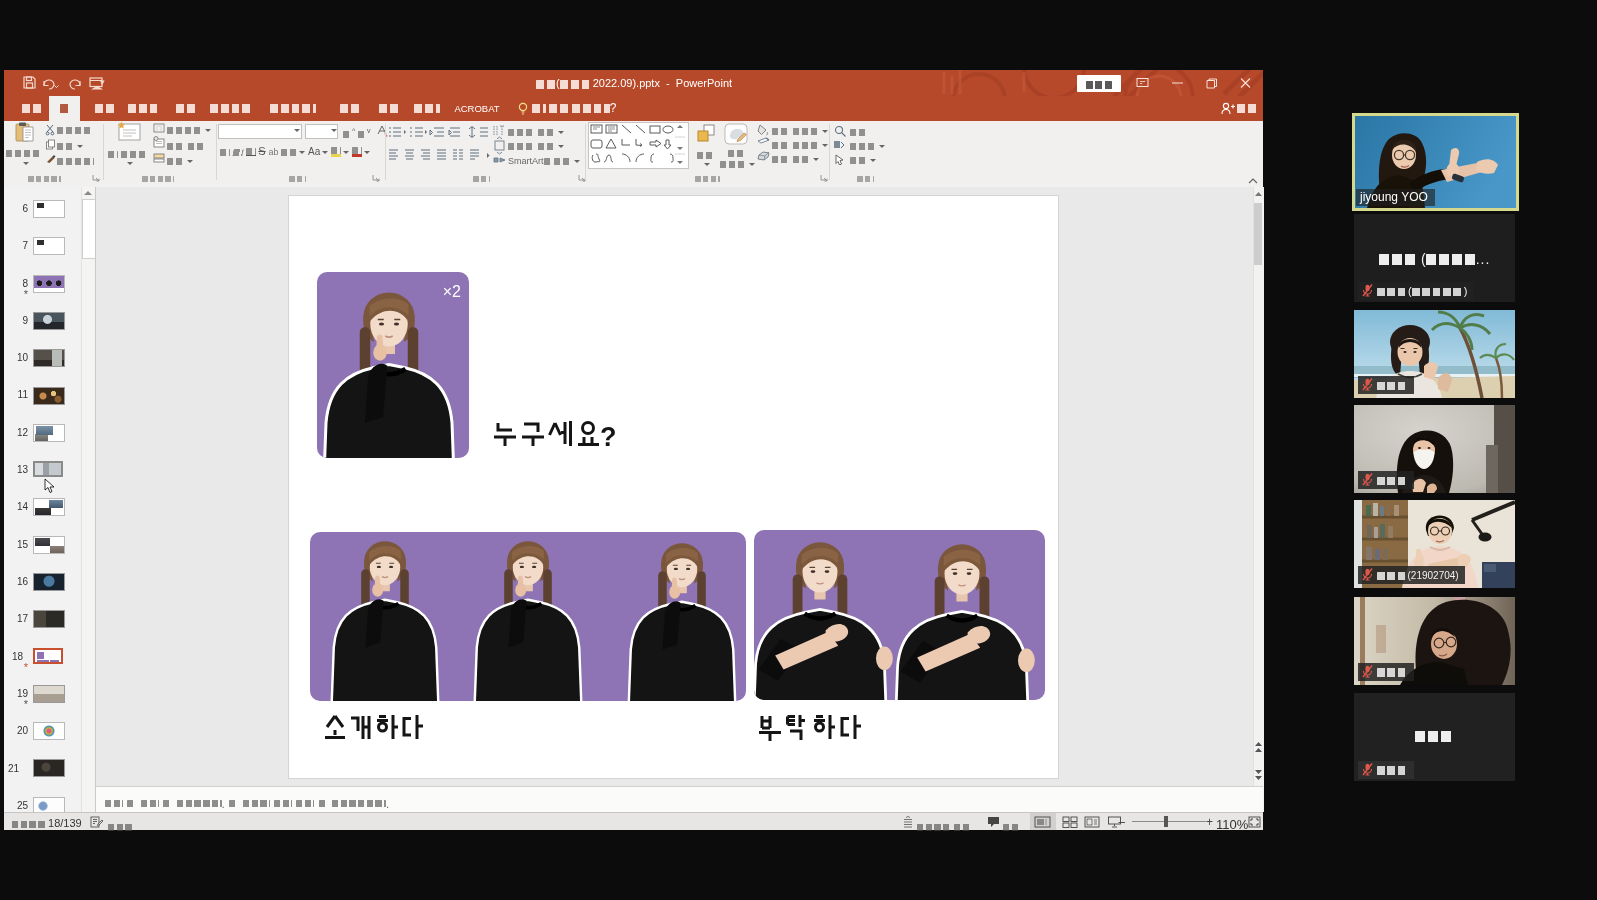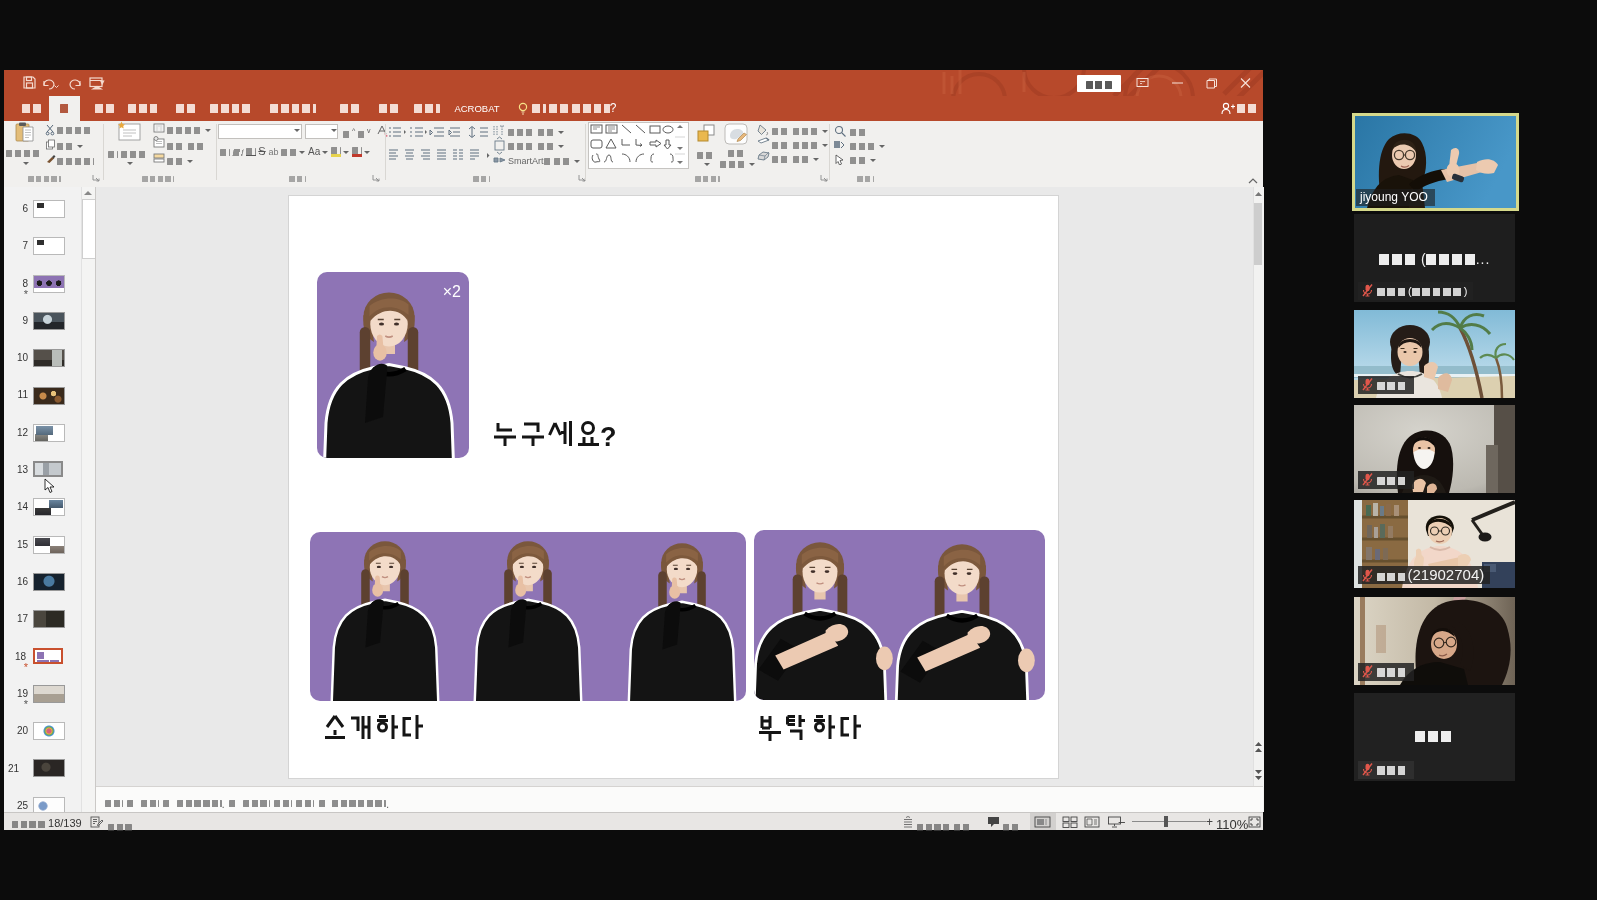--- a/index.html
+++ b/index.html
@@ -57,20 +57,23 @@
           <path d="M24 8v4.5h4.5"></path>
       <path d="m34.5 12.5 2 2 2-2" stroke-width="1"></path>
       <path d="M60 12a5 4.5 0 1 0-5 4"></path>
           <path d="M60 8v4.5h-4.5"></path>
       <rect x="70" y="5" width="12" height="8.5"></rect>
           <path d="M70 7.5h12M73 16l4-2.5 4 2.5z" fill="#f4d9ce"></path>
     </g>
   </svg>
   <span class="ab" style="left:96px;top:7px;color:#f4d9ce;font-size:9px">▾</span>
 
+  <div class="ab" style="left:430px;top:0;width:400px;height:26px;line-height:27px;text-align:center;color:#fff;font-size:11px">
+    <span class="k kt" style="width:20px;height:9px"></span>(<span class="k kt" style="width:30px;height:9px"></span> 2022.09).pptx&nbsp; -&nbsp; PowerPoint
+  </div>
 
   <div class="ab" style="left:1073px;top:5px;width:44px;height:17px;background:#fff;border-radius:1px;text-align:center;line-height:17px">
     <span class="k" style="width:26px;height:8px;background:repeating-linear-gradient(90deg,rgba(60,60,60,.85) 0 7px,transparent 7px 9.5px)"></span>
   </div>
 
   <svg class="ab" style="left:1130px;top:4px" width="129" height="18" viewBox="0 0 129 18">
     <g stroke="#f6e2d9" fill="none" stroke-width="1">
       <rect x="3" y="4.5" width="11" height="8"></rect>
           <path d="M6 7.5h5M6 9.5h2" stroke-width=".8"></path>
       <path d="M38 9h11"></path>
@@ -318,21 +321,21 @@
   <div class="ab" style="left:4px;top:277px;width:20px;text-align:right;font-size:10px;color:#333">13</div>
   <div class="ab" style="left:29px;top:274px;width:30px;height:16px;box-sizing:border-box;background:#a8adb2;border:2px solid #8a8a8a;background-image:linear-gradient(90deg,#d8dcdf 30%,#9aa0a6 30%,#9aa0a6 55%,#c4c9cd 55%),linear-gradient(#c6cbcf 45%,#7e848a 45%)"></div>
   <div class="ab" style="left:4px;top:314px;width:20px;text-align:right;font-size:10px;color:#333">14</div>
   <div class="ab" style="left:29px;top:311px;width:32px;height:18px;box-sizing:border-box;background:#fff;border:1px solid #b9b9b9;background-image:linear-gradient(#6a86a0,#44586c),linear-gradient(#3a3a3a,#24242a);background-size:14px 8px,16px 8px;background-position:15px 1px,1px 9px;background-repeat:no-repeat"></div>
   <div class="ab" style="left:4px;top:352px;width:20px;text-align:right;font-size:10px;color:#333">15</div>
   <div class="ab" style="left:29px;top:349px;width:32px;height:18px;box-sizing:border-box;background:#fff;border:1px solid #b9b9b9;background-image:linear-gradient(#4a4a50,#303036),linear-gradient(#8a8078,#6a6058);background-size:15px 8px,14px 8px;background-position:1px 1px,16px 9px;background-repeat:no-repeat"></div>
   <div class="ab" style="left:4px;top:389px;width:20px;text-align:right;font-size:10px;color:#333">16</div>
   <div class="ab" style="left:29px;top:386px;width:32px;height:18px;box-sizing:border-box;background:#16222e;border:1px solid #999;background-image:radial-gradient(circle at 50% 45%,#4a7aa0 5px,transparent 6px)"></div>
   <div class="ab" style="left:4px;top:426px;width:20px;text-align:right;font-size:10px;color:#333">17</div>
   <div class="ab" style="left:29px;top:423px;width:32px;height:18px;box-sizing:border-box;background:#39362f;border:1px solid #999;background-image:linear-gradient(90deg,#4a463e 40%,#2c2a24 40%)"></div>
-  <div class="ab" style="left:2px;top:464px;width:20px;text-align:right;font-size:10px;color:#333">18</div>
+  <div class="ab" style="left:8px;top:464px;width:20px;text-align:left;font-size:10px;color:#333">18</div>
   <div class="ab" style="left:10px;top:474px;width:14px;text-align:right;font-size:11px;color:#c9502e">*</div>
   <div class="ab" style="left:29px;top:461px;width:30px;height:16px;box-sizing:border-box;background:#fff;border:2px solid #c9502e;background-image:linear-gradient(#8d73b3,#8d73b3),linear-gradient(#8d73b3,#8d73b3),linear-gradient(#8d73b3,#8d73b3);background-size:7px 7px,12px 6px,9px 6px;background-position:2px 2px,2px 10px,15px 10px;background-repeat:no-repeat"></div>
   <div class="ab" style="left:4px;top:501px;width:20px;text-align:right;font-size:10px;color:#333">19</div>
   <div class="ab" style="left:10px;top:511px;width:14px;text-align:right;font-size:11px;color:#555">*</div>
   <div class="ab" style="left:29px;top:498px;width:32px;height:18px;box-sizing:border-box;background:#cfc9c0;border:1px solid #999;background-image:linear-gradient(#ddd8d0 50%,#a89f92 50%)"></div>
   <div class="ab" style="left:4px;top:538px;width:20px;text-align:right;font-size:10px;color:#333">20</div>
   <div class="ab" style="left:29px;top:535px;width:32px;height:18px;box-sizing:border-box;background:#fff;border:1px solid #b9b9b9;background-image:radial-gradient(circle at 50% 50%,#d8607a 2px,#e8a84a 3px,#6ab04c 4px,#4a90d8 5px,transparent 6px)"></div>
   <div class="ab" style="left:4px;top:576px;width:20px;text-align:left;font-size:10px;color:#333">21</div>
   <div class="ab" style="left:29px;top:572px;width:32px;height:18px;box-sizing:border-box;background:#2a2624;border:1px solid #999;background-image:radial-gradient(circle at 40% 45%,#4a443c 4px,transparent 5px)"></div>
   <div class="ab" style="left:4px;top:613px;width:20px;text-align:right;font-size:10px;color:#333">25</div>
@@ -695,21 +698,21 @@
       <path d="M62 50 q3 -3 5 0 l1 8 h-6 z" fill="#eccfb4"></path>
       <path d="M74 64 L106 57 L110 66 L78 73 Z" fill="#e8c6a8"></path>
       <path d="M104 56 C110 52 116 54 117 60 L112 68 L104 66 Z" fill="#eccfb4"></path>
     </svg>
     <div class="vlabel" style="left:4px;top:66px"><span class="mic"><svg width="11" height="13" viewBox="0 0 11 13">
             <g fill="none" stroke="#e0574b" stroke-width="1.1">
               <rect x="3.5" y="0.8" width="4" height="6.5" rx="2" fill="#e0574b" stroke="none"></rect>
               <path d="M1.5 6a4 4 0 0 0 8 0M5.5 10v2M3.5 12h4"></path>
               <path d="M10 .5 1 12" stroke-width="1.4"></path>
             </g>
-          </svg></span><span class="k kl" style="width:31px"></span><span style="font-size:15px;color:#f2f2f2">(21902704)</span></div>
+          </svg></span><span class="k kl" style="width:31px"></span><span style="font-size:10px;color:#f2f2f2">(21902704)</span></div>
   </div>
 
   <div class="vtile" style="left:3.5px;top:486.5px">
     <svg width="161" height="88" viewBox="0 0 161 88">
       <defs>
           <linearGradient id="dim" x1="0" y1="0" x2="1" y2="0">
             <stop offset="0" stop-color="#dcd5c5"></stop>
             <stop offset=".5" stop-color="#c3b9a6"></stop>
             <stop offset="1" stop-color="#6e6355"></stop>
           </linearGradient>

